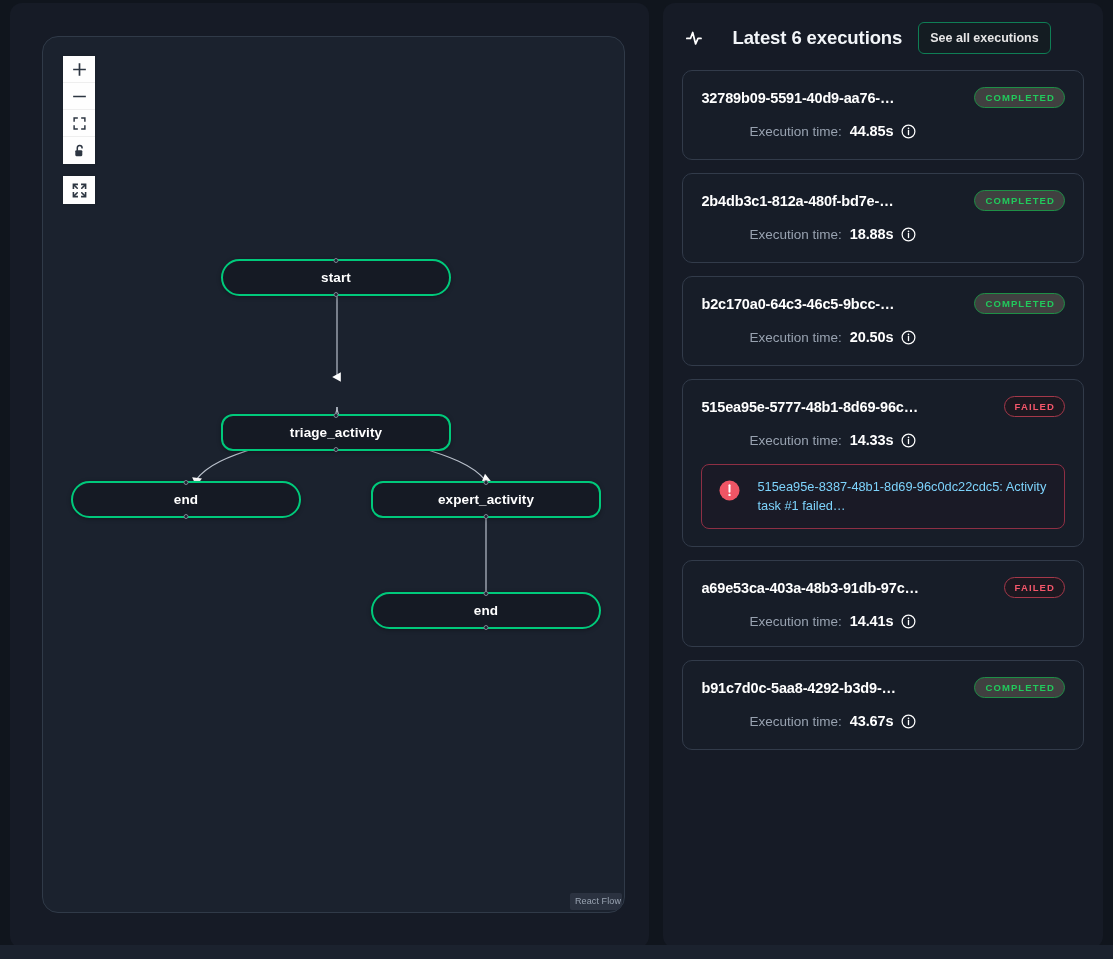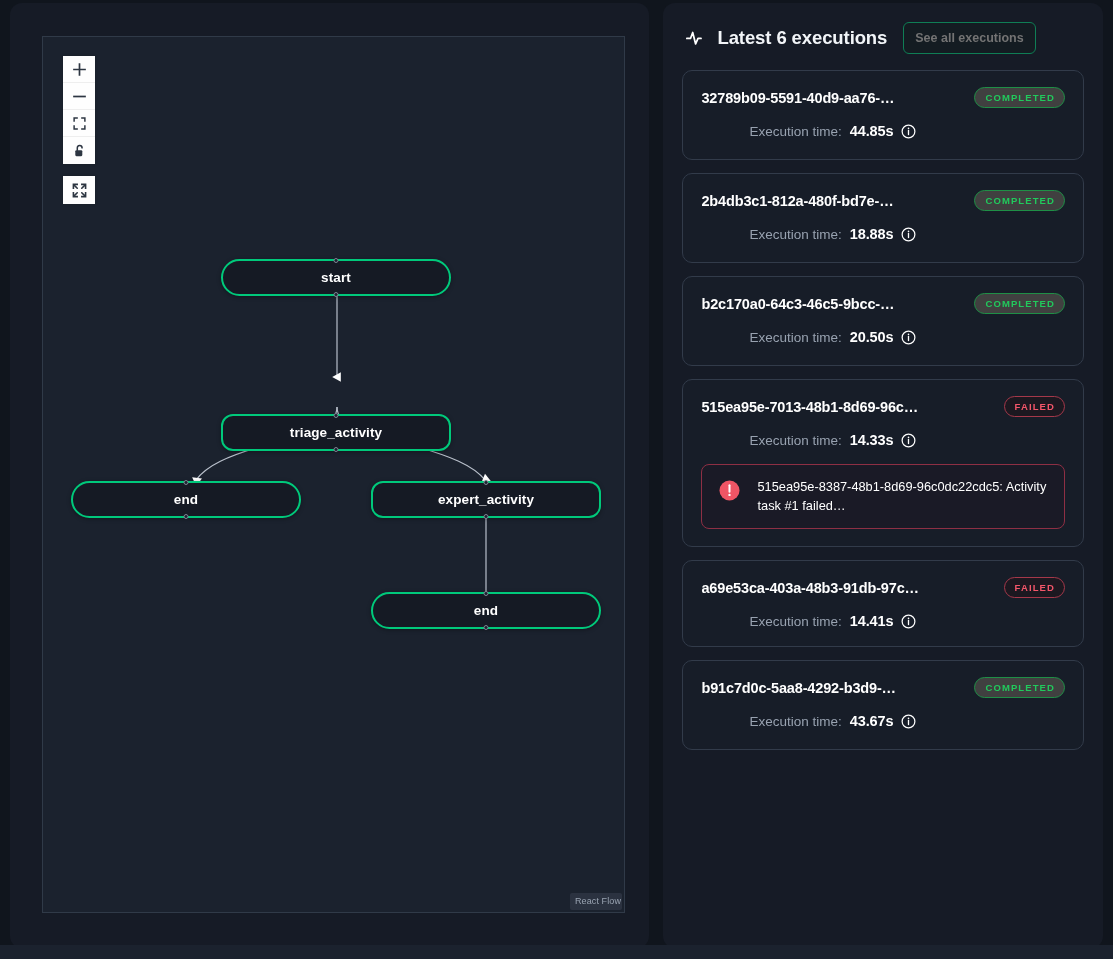--- a/index.html
+++ b/index.html
@@ -28,21 +28,21 @@
     height: 945px;
     position: relative;
     padding: 30px;
   }
   .flow-canvas {
     position: absolute;
     left: 32px; top: 33px;
     width: 583px; height: 877px;
     background: #1b222e;
     border: 1px solid #303a48;
-    border-radius: 0;
+    border-radius: 16px;
     overflow: hidden;
   }
 
   
   .rf-controls {
     position: absolute;
     left: 20px; top: 19px;
     width: 32px;
     background: #fefefe;
     box-shadow: 0 0 2px 1px rgba(0,0,0,.08);
@@ -122,26 +122,27 @@
     margin-bottom: 13px;
     padding-left: 3px;
   }
   .pulse-icon { width: 22px; height: 22px; flex: none; }
   .exec-title {
     font-size: 18.5px;
     font-weight: bold;
     color: #f2f5f8;
     letter-spacing: -.1px;
     white-space: nowrap;
+    margin-left: 15px;
   }
   .see-all {
     margin-left: 6px;
     border: 1px solid #0f7e55;
     background: #141c22;
-    color: #737373;
+    color: #e5e5e5;
     font-family: inherit;
     font-size: 12.5px;
     font-weight: bold;
     border-radius: 6px;
     padding: 8px 11px;
     cursor: pointer;
     white-space: nowrap;
   }
 
   .exec-list { display: flex; flex-direction: column; gap: 13px; }
@@ -199,21 +200,21 @@
     gap: 17px;
   }
   .error-icon {
     width: 21px; height: 21px;
     flex: none;
     margin-top: 2px;
     margin-left: 3px;
   }
   .error-text {
     font-size: 12.8px;
-    color: #ffffff;
+    color: #7dd3fc;
     line-height: 1.45;
     overflow: hidden;
     display: -webkit-box;
     -webkit-line-clamp: 2;
     -webkit-box-orient: vertical;
     word-break: break-word;
   }
   .bottom-strip {
     position: absolute;
     left: 0; bottom: 0;
@@ -366,21 +367,21 @@
           <svg class="info-icon" viewBox="0 0 16 16">
             <circle cx="8" cy="8" r="6.8" stroke="#ffffff" stroke-width="1.3" fill="none"></circle>
             <path d="M8 6.9 V11.3" stroke="#ffffff" stroke-width="1.4" stroke-linecap="round"></path>
             <circle cx="8" cy="4.7" r="0.85" fill="#ffffff"></circle>
           </svg>
         </div>
       </article>
 
       <article class="exec-card has-error">
         <div class="exec-row1">
-          <span class="exec-id">515ea95e-7013-48b1-8d69-96c…</span>
+          <span class="exec-id">515ea95e-5777-48b1-8d69-96c…</span>
           <span class="badge failed">FAILED</span>
         </div>
         <div class="exec-row2">
           <span class="exec-label">Execution time:</span>
           <span class="exec-time">14.33s</span>
           <svg class="info-icon" viewBox="0 0 16 16">
             <circle cx="8" cy="8" r="6.8" stroke="#ffffff" stroke-width="1.3" fill="none"></circle>
             <path d="M8 6.9 V11.3" stroke="#ffffff" stroke-width="1.4" stroke-linecap="round"></path>
             <circle cx="8" cy="4.7" r="0.85" fill="#ffffff"></circle>
           </svg>

